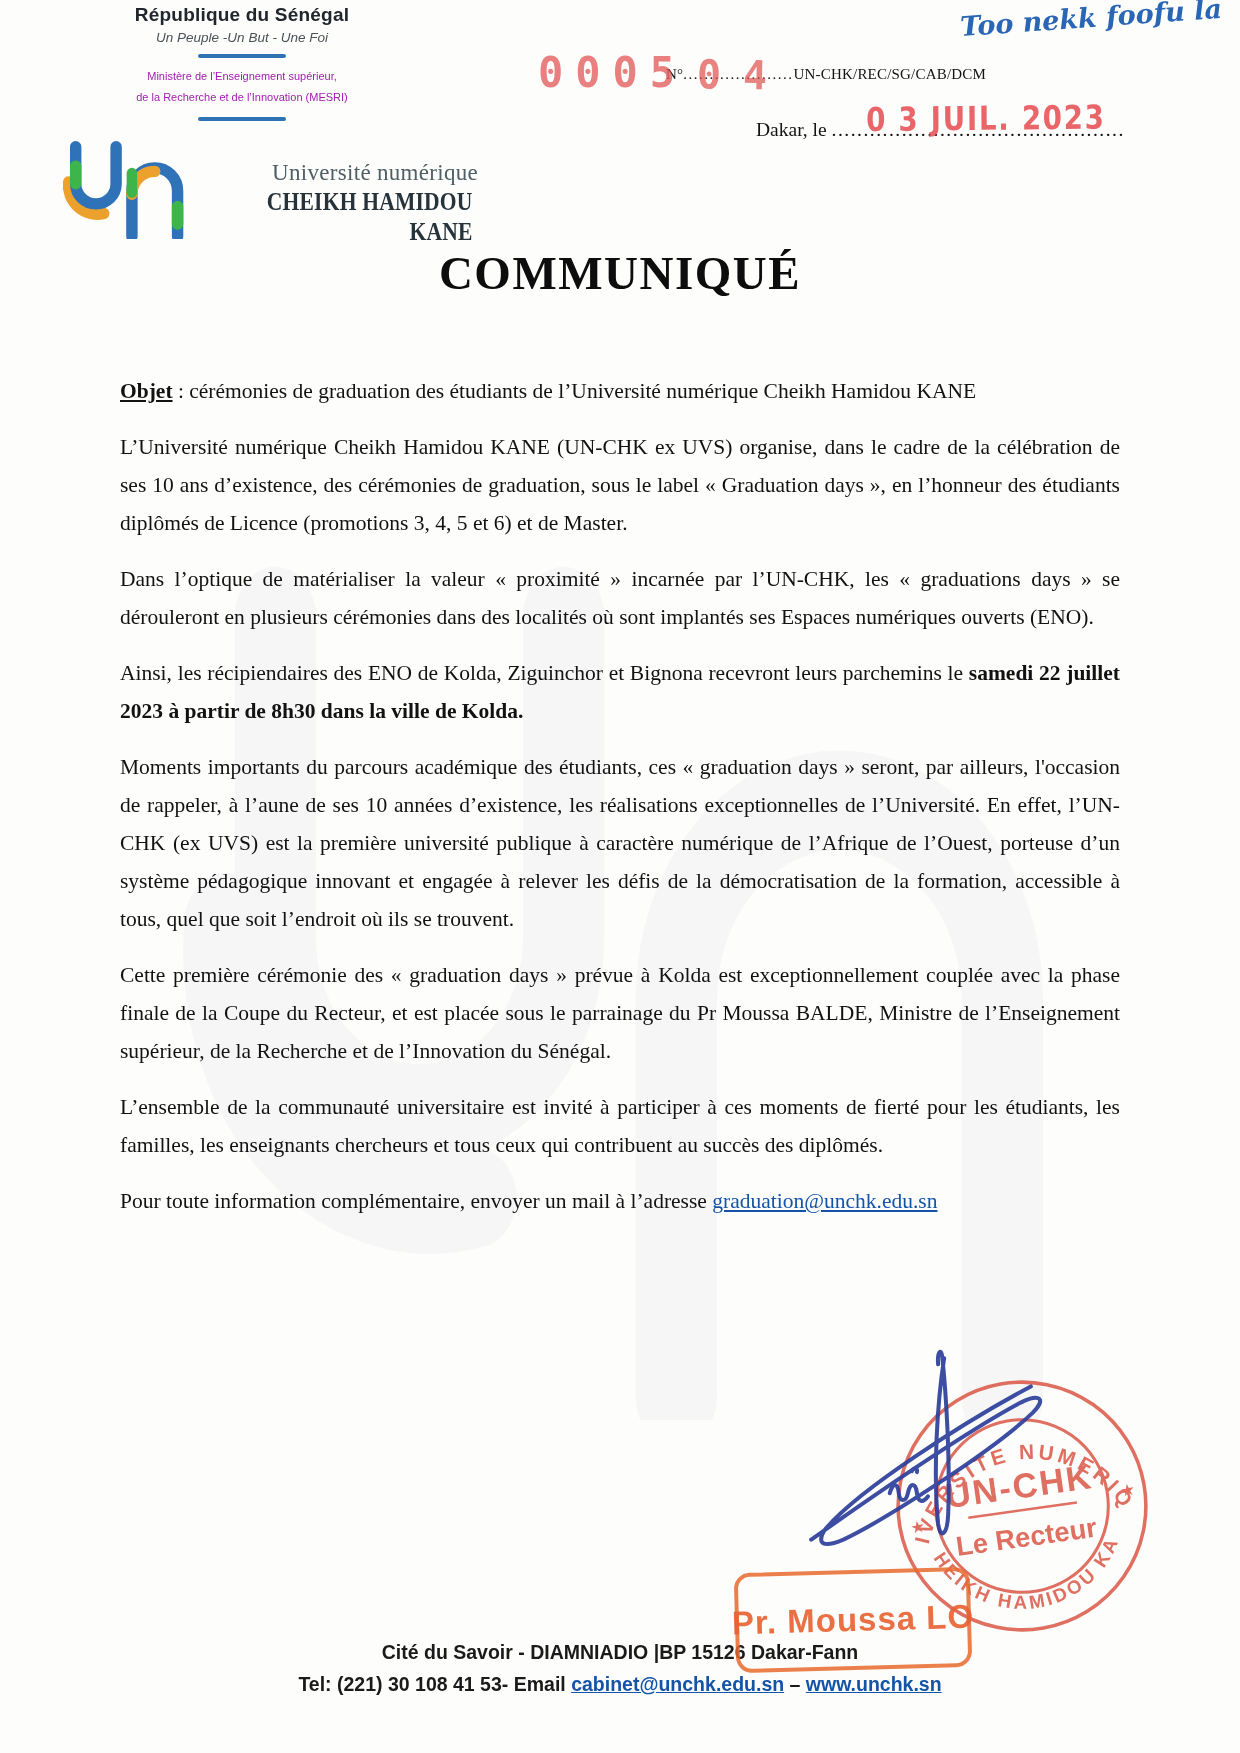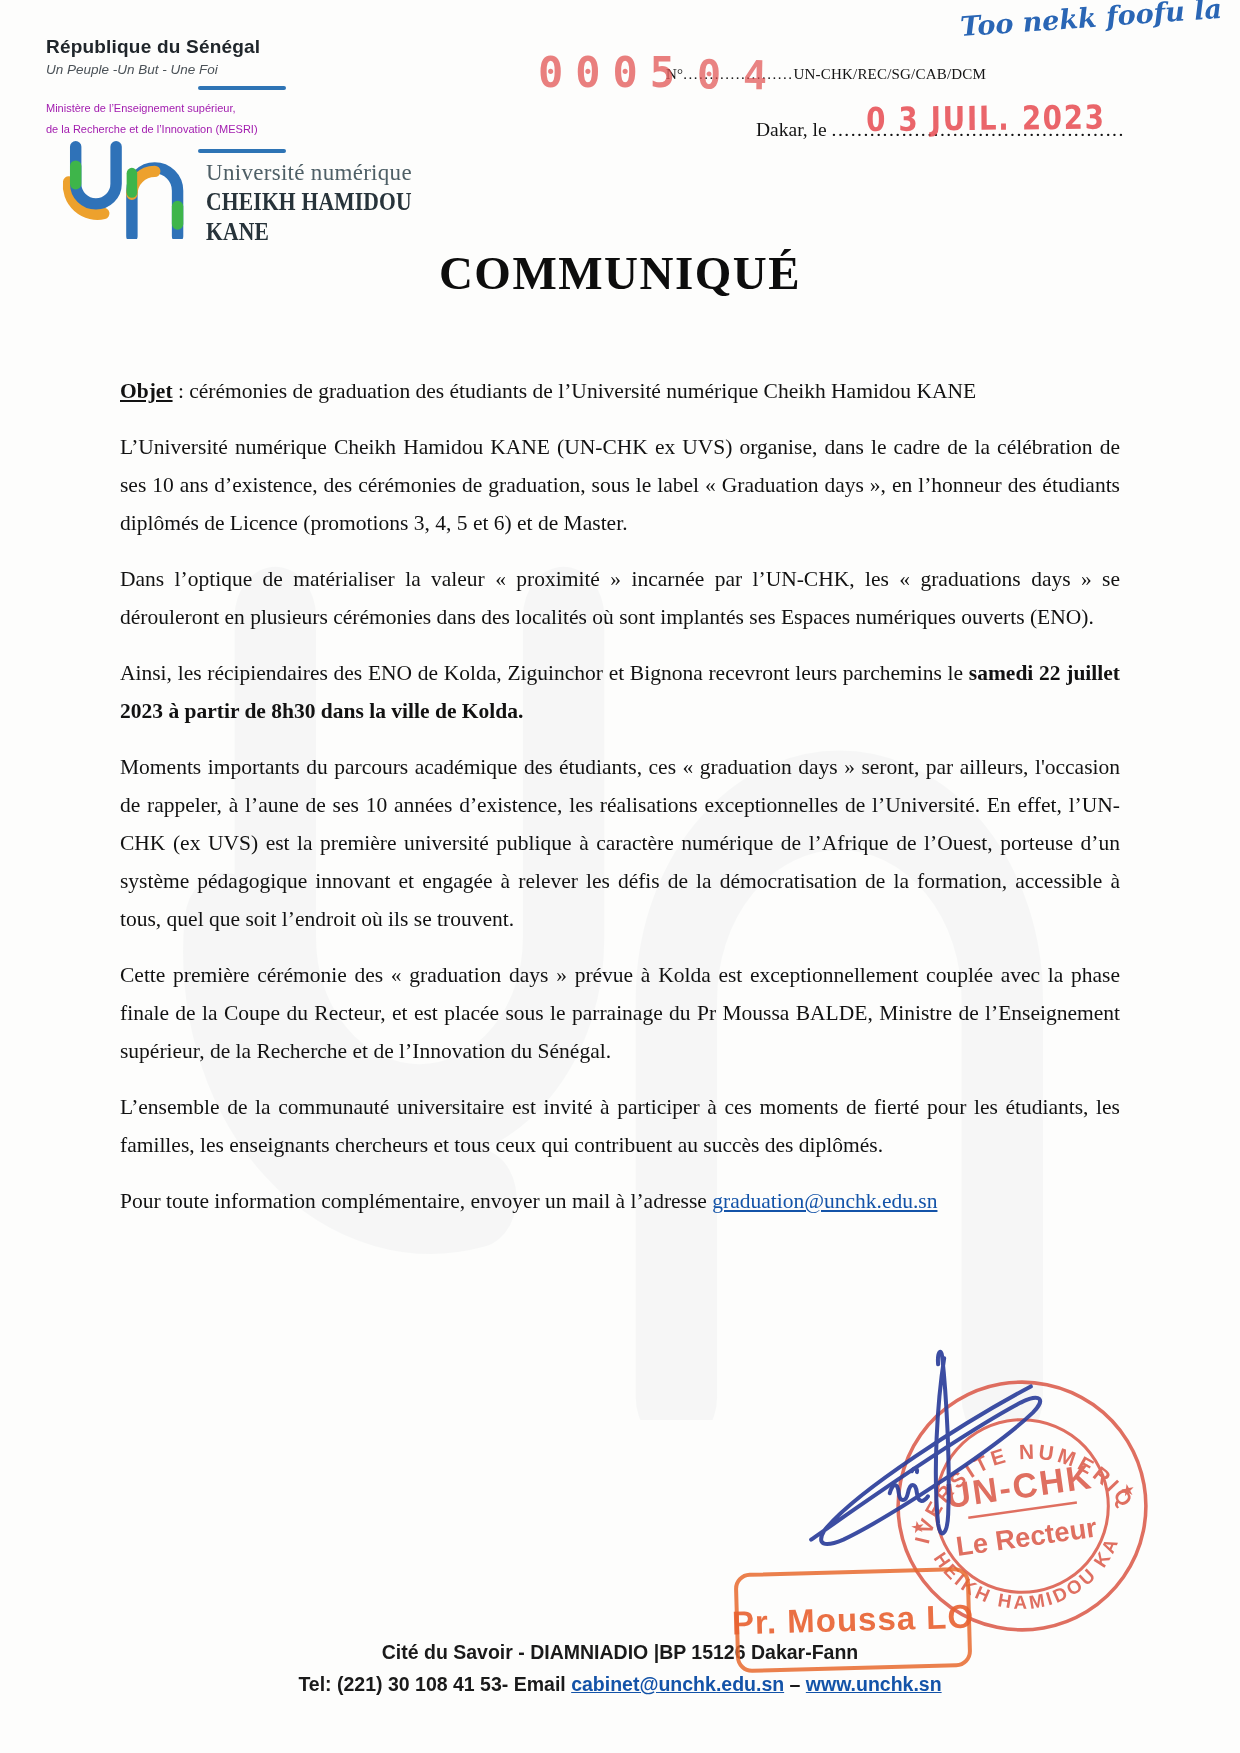--- a/index.html
+++ b/index.html
@@ -2,28 +2,28 @@
 <html lang="fr"><head>
 <meta charset="utf-8">
 <style>
   html,body{margin:0;padding:0;background:#e8e8e8;}
   .page{
     position:relative; width:1240px; height:1753px; margin:0 auto;
     background:#fdfdfc; overflow:hidden;
     font-family:"Liberation Serif", serif; color:#141414;
   }
   
-  .header-left{position:absolute; left:46px; top:36px; width:392px; text-align:left; font-family:"Liberation Sans", sans-serif; z-index:2;}
+  .header-left{position:absolute; left:46px; top:4px; width:392px; text-align:center; font-family:"Liberation Sans", sans-serif; z-index:2;}
   .republic{font-size:19px; font-weight:700; color:#20262b; letter-spacing:.2px;}
   .motto{font-size:13.5px; font-style:italic; color:#4a5157; margin-top:4px;}
   .hdr-divider{width:88px; height:4px; background:#2e74b5; margin:9px auto 8px auto; border-radius:2px;}
   .ministry{font-size:11px; color:#a21caf; line-height:21px; font-weight:500;}
   .logo-row{position:absolute; left:58px; top:138px; width:420px; height:105px; text-align:left; z-index:2;}
   .logo-svg{position:absolute; left:0; top:0;}
-  .uni-text{position:absolute; left:148px; top:22px;}
+  .uni-text{position:absolute; left:148px; top:22px;text-align:right;}
   .uni-line1{font-size:23px; color:#4e5f66; font-weight:400; letter-spacing:.3px;}
   .uni-line2{font-size:22px; color:#27333a; font-weight:700; letter-spacing:.2px; margin-top:2px; transform:scale(.98,1.12); transform-origin:left top;}
   
   .handwriting{
     position:absolute; left:960px; top:2px; z-index:3;
     font-family:"DejaVu Serif", serif; font-style:italic; font-weight:600;
     font-size:27px; color:#2a66b5; transform:rotate(-4deg); white-space:nowrap;
   }
   .serial-stamp{
     position:absolute; left:538px; top:48px; z-index:3;

